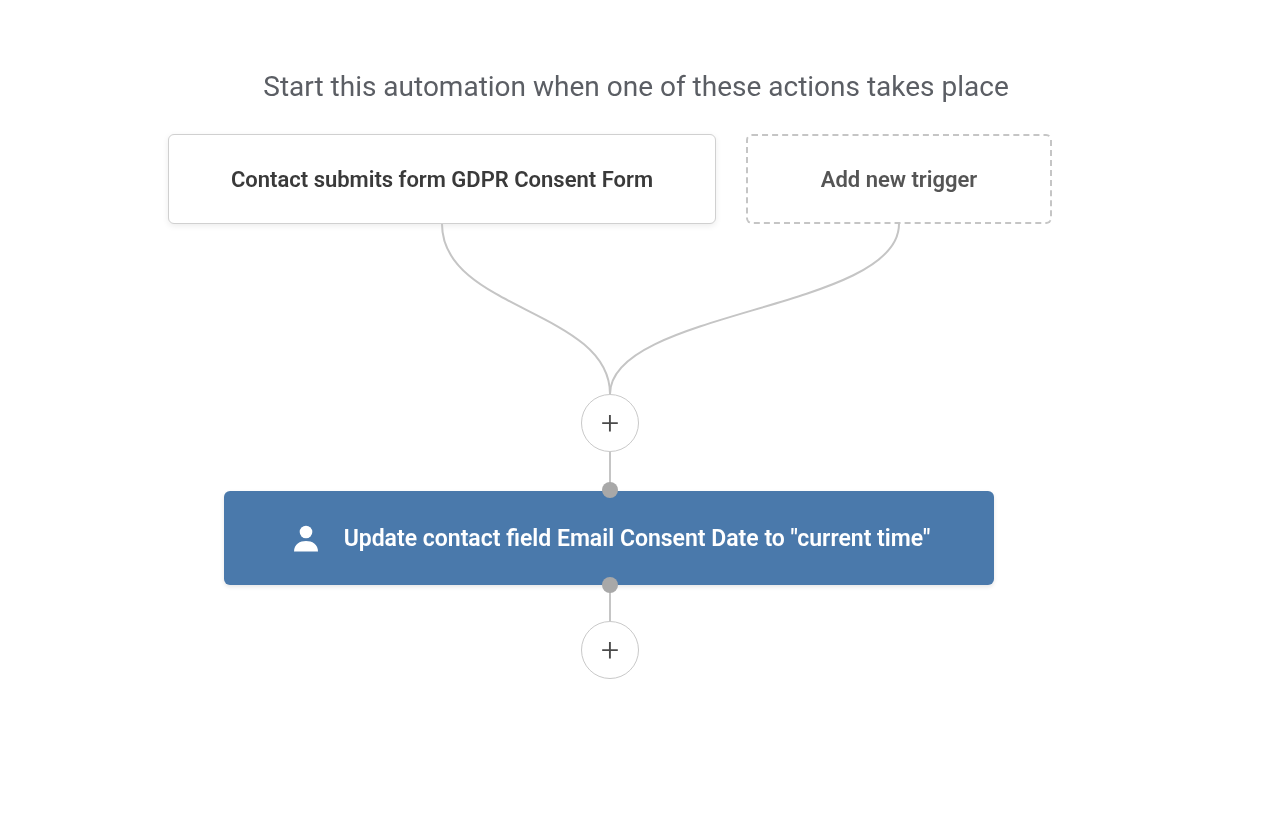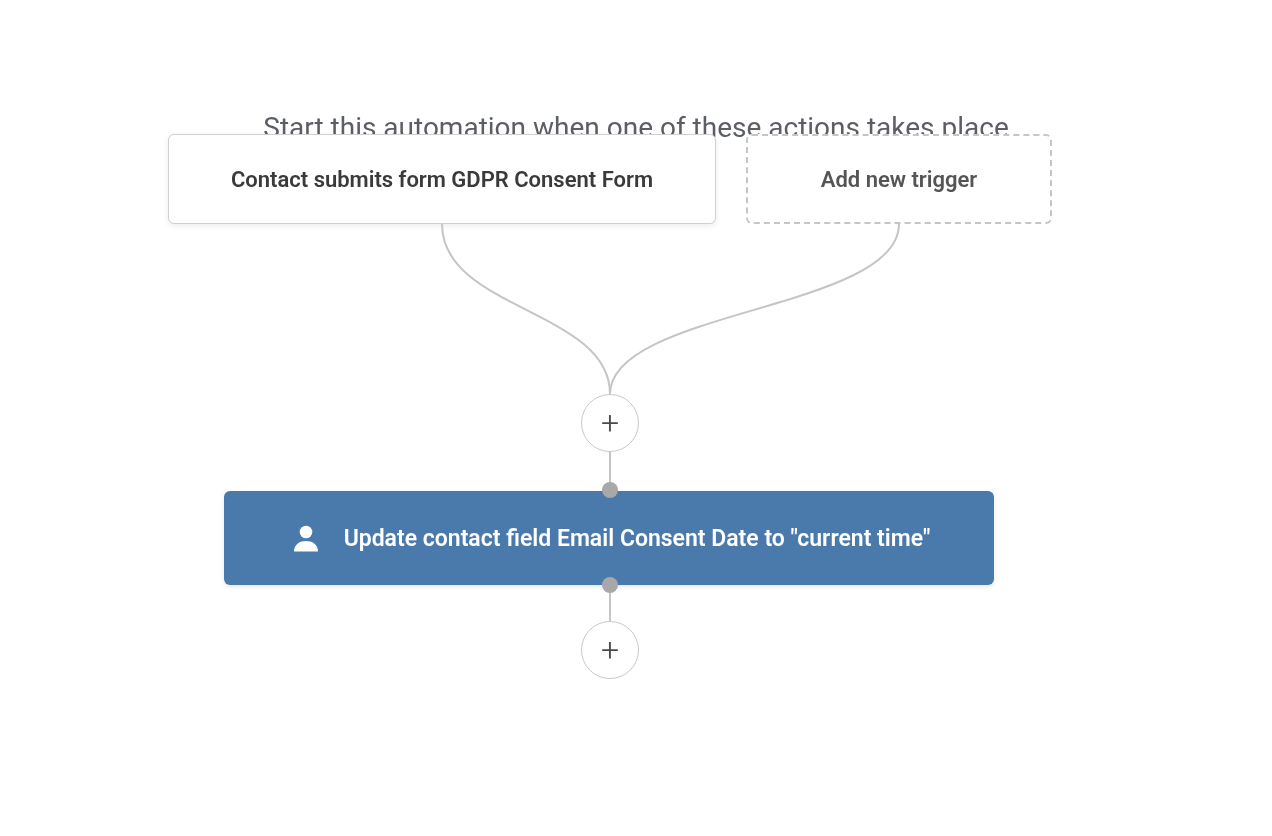--- a/index.html
+++ b/index.html
@@ -21,21 +21,20 @@
   }
   .header-text {
     position: absolute;
     top: 70px;
     left: 0;
     right: 0;
     text-align: center;
     font-size: 28px;
     color: #5b5e64;
     font-weight: 400;
-    margin-top: 41px;
   }
   .trigger-box {
     position: absolute;
     top: 134px;
     background: #ffffff;
     border: 1px solid #d0d0d0;
     border-radius: 6px;
     box-shadow: 0 2px 6px rgba(0,0,0,0.08);
     height: 90px;
     display: flex;

